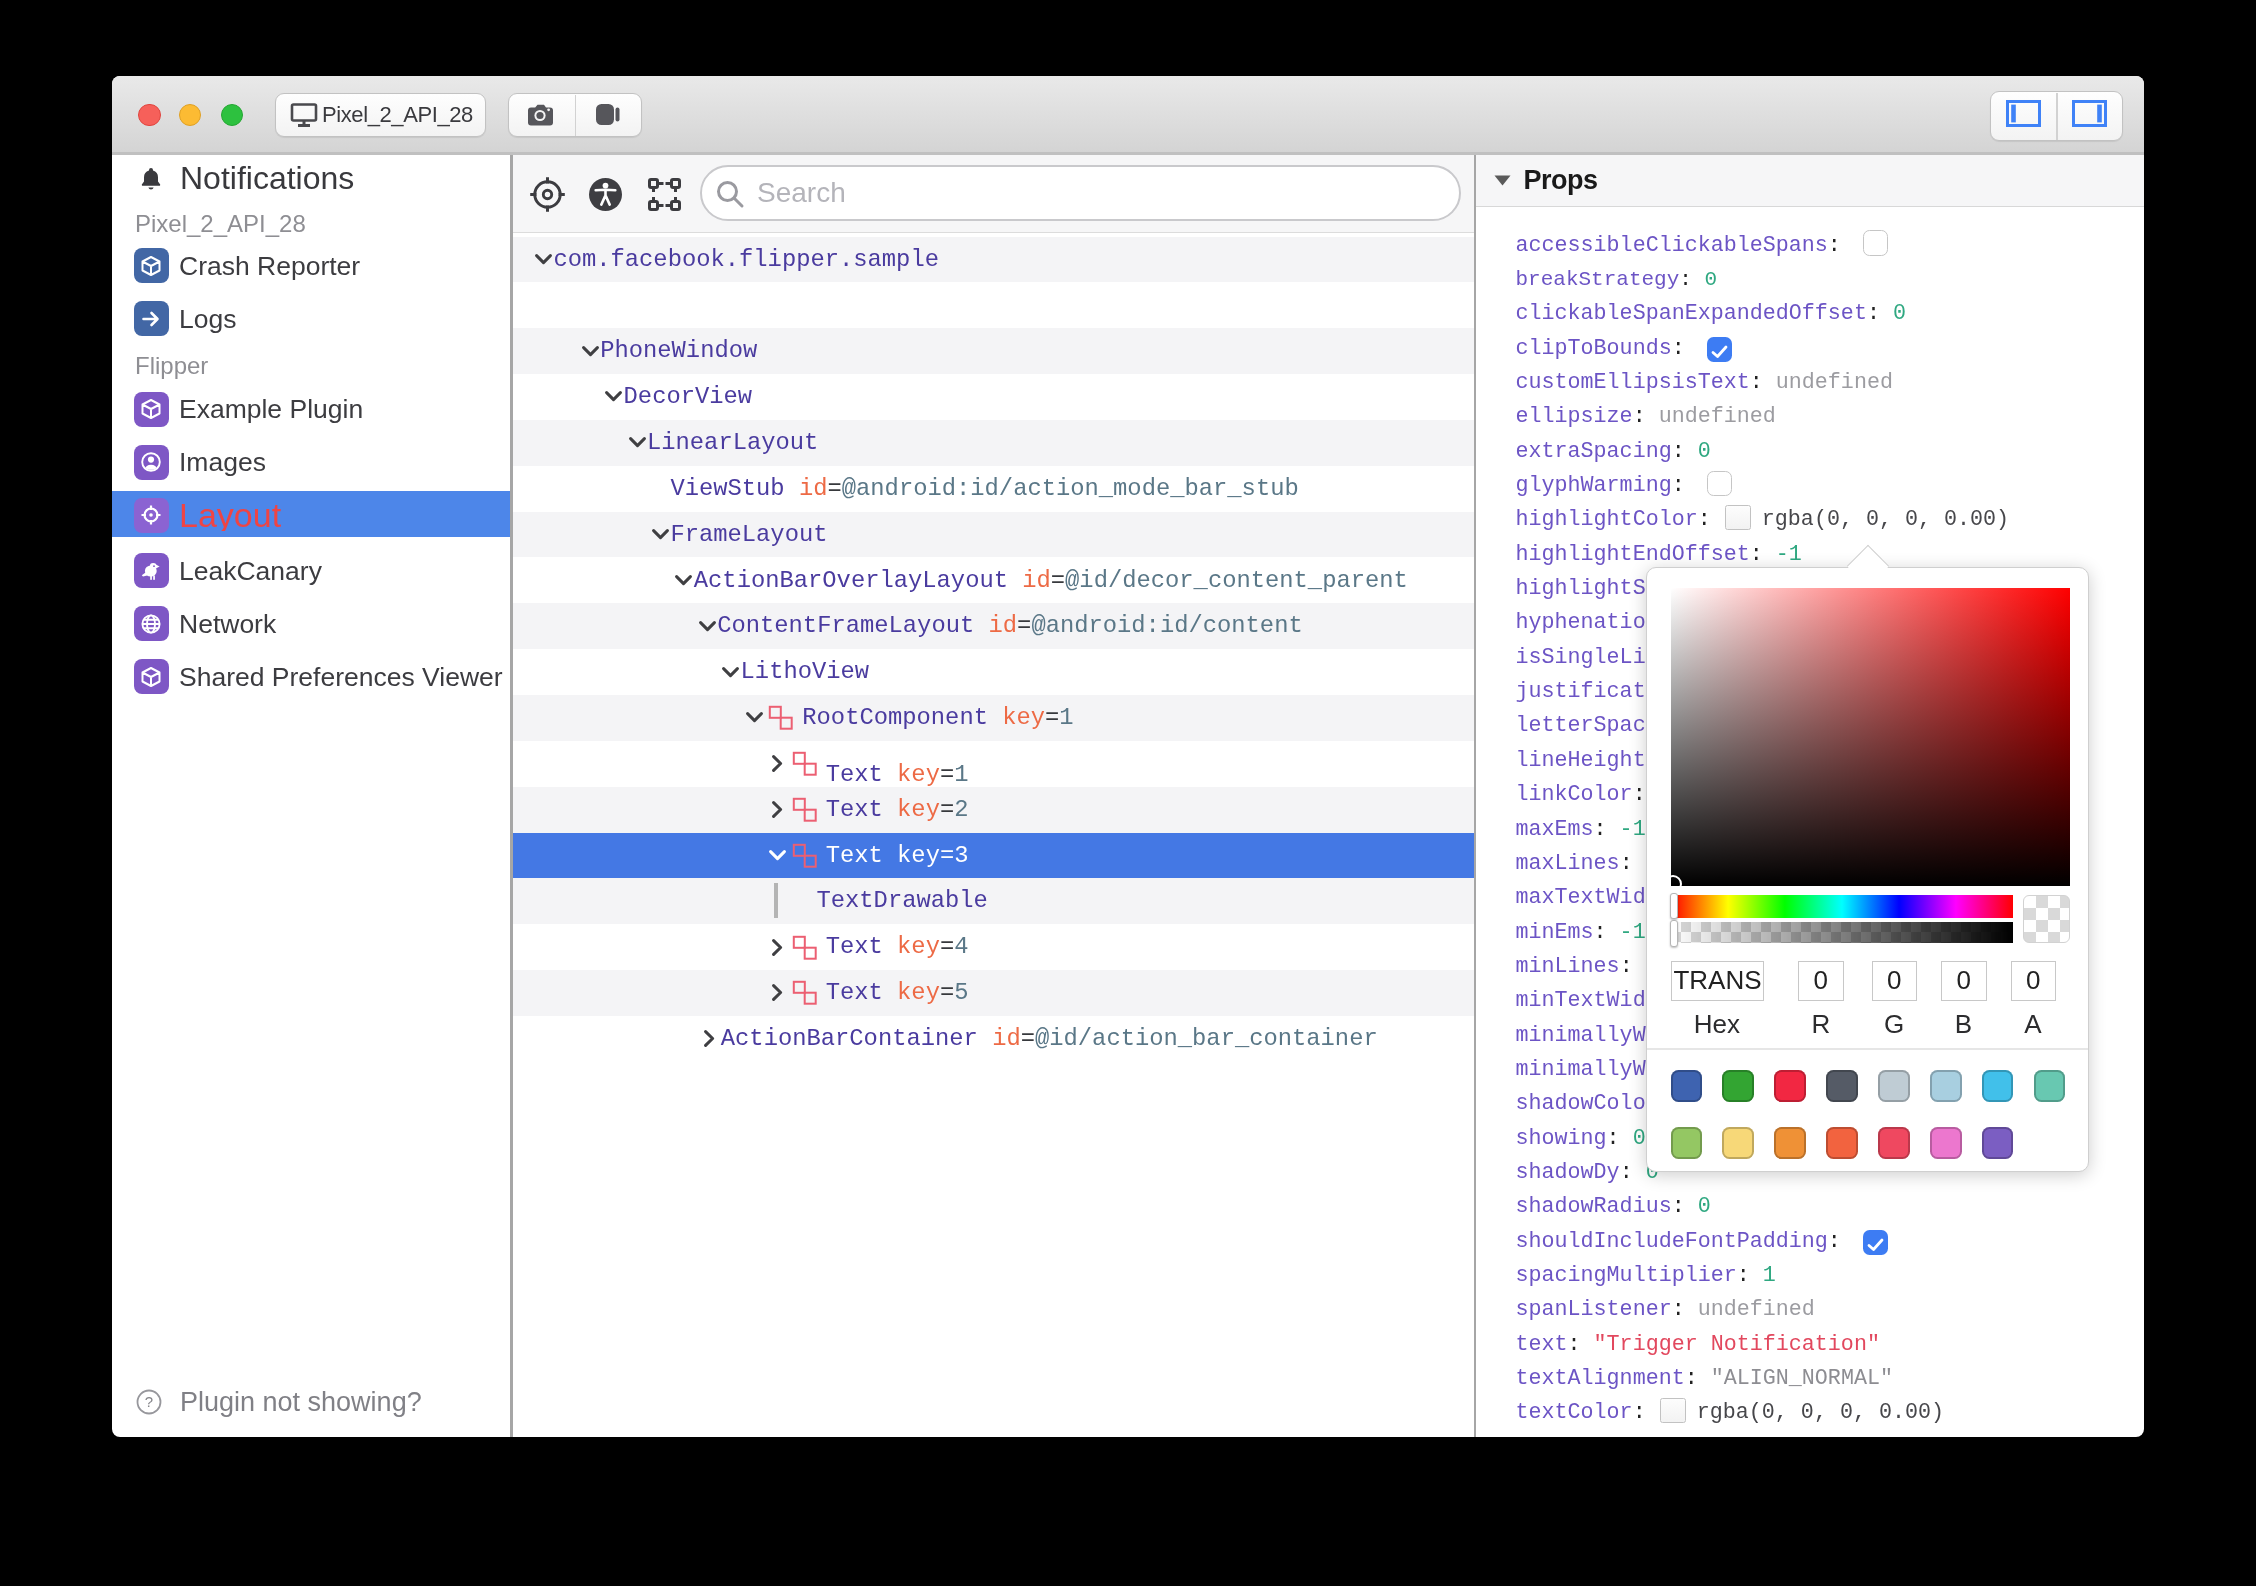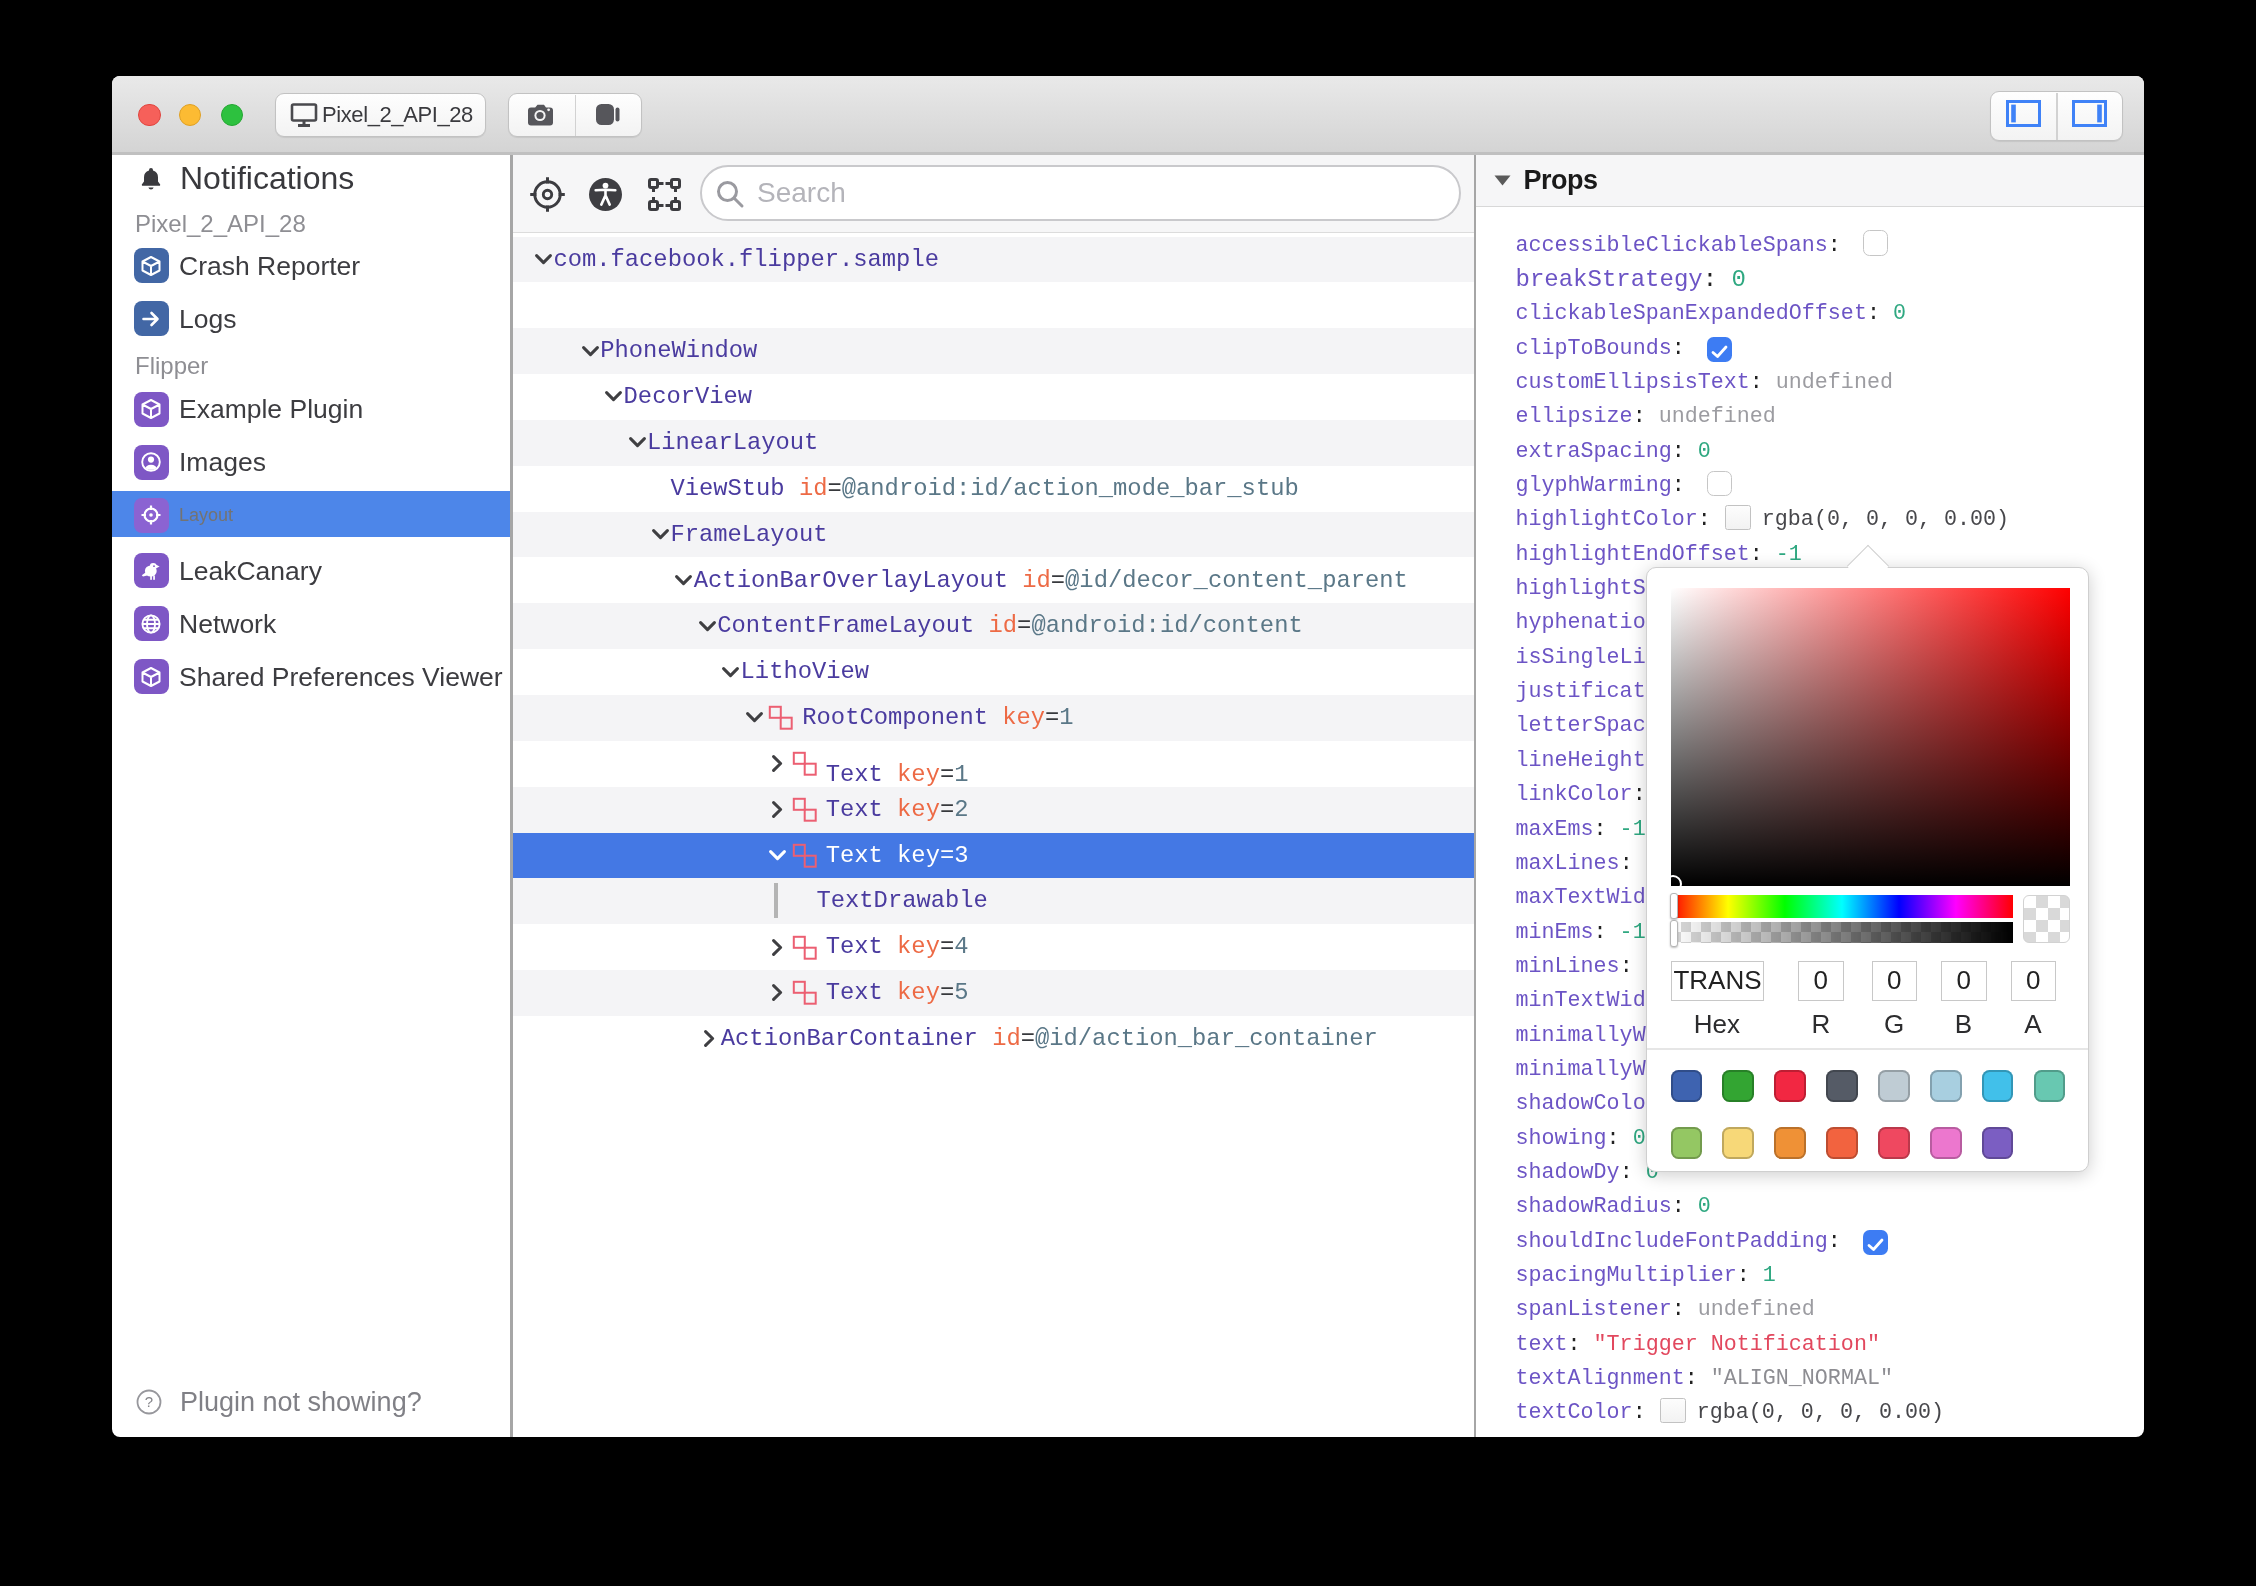--- a/index.html
+++ b/index.html
@@ -74,21 +74,21 @@
       <circle cx="11" cy="8.6" r="3.1" fill="#fff"></circle>
       <path d="M4.6 18.8 a6.6 6.6 0 0 1 12.8 0 Z" fill="#fff" clip-path="url(#pc)"></path>
     </svg>
 <div class="abs" style="left:67px;top:370.3px;width:331px;height:32px;line-height:32px;font-size:26.5px;color:#3c3c40;overflow:hidden">Images</div>
 <div class="abs" style="left:21.5px;top:421.7px;width:35.0px;height:35.0px;background:#8b63d2;border-radius:8px"></div>
 <svg class="abs" style="left:28px;top:428.2px" width="22" height="22" viewBox="0 0 22 22">
       <circle cx="11" cy="11" r="6.5" fill="none" stroke="#fff" stroke-width="2.2"></circle>
       <circle cx="11" cy="11" r="1.8" fill="#fff"></circle>
       <path d="M11 1.5 V6 M11 16 V20.5 M1.5 11 H6 M16 11 H20.5" stroke="#fff" stroke-width="2.2"></path>
     </svg>
-<div class="abs" style="left:67px;top:423.2px;width:331px;height:32px;line-height:32px;font-size:18px;color:#737373;overflow:hidden">Layout</div>
+<div class="abs" style="left:67px;top:423.2px;width:331px;height:32px;line-height:32px;font-size:34px;color:#ef4444;overflow:hidden">Layout</div>
 <div class="abs" style="left:21.5px;top:477.3px;width:35.0px;height:35.0px;background:#7e57c5;border-radius:8px"></div>
 <svg class="abs" style="left:28px;top:483.8px" width="22" height="22" viewBox="0 0 22 22">
       <ellipse cx="10.8" cy="11" rx="5.9" ry="5.5" fill="#fff"></ellipse>
       <polygon points="1.8,15.2 9,10 10.5,14.8 3,16.4" fill="#fff"></polygon>
       <circle cx="13.2" cy="6.3" r="3.4" fill="#fff"></circle>
       <polygon points="15.8,4.6 19.6,6.6 15.8,8.5" fill="#fff"></polygon>
       <circle cx="14" cy="6.2" r="0.9" fill="#7e57c5"></circle>
       <rect x="10.2" y="15.5" width="1.7" height="4.3" fill="#fff"></rect>
       <rect x="13.2" y="15.5" width="1.7" height="4.3" fill="#fff"></rect>
     </svg>
@@ -255,21 +255,21 @@
         <path d="M4.6 1.6 L11.6 8.5 L4.6 15.4" fill="none" stroke="#3f3f42" stroke-width="3" stroke-linecap="round" stroke-linejoin="round"></path>
       </svg>
 <div class="abs" style="left:208.3px;top:0"><span style="color:#4a3b9f">ActionBarContainer</span><span style="color:#ed6a45"> id</span><span style="color:#37393d">=</span><span style="color:#5a7787">@id/action_bar_container</span></div>
 </div>
 <div class="abs" style="left:1364.0px;top:79.0px;width:668.0px;height:51.5px;background:#f6f6f7;border-bottom:1.5px solid #d8d8d8"></div>
 <svg class="abs" style="left:1382px;top:99px" width="17" height="11" viewBox="0 0 17 11">
       <path d="M0.5 0.5 H16.5 L8.5 10.5 Z" fill="#5a5a5a"></path>
     </svg>
 <div class="abs" style="left:1411.6px;top:88px;width:200px;height:32px;line-height:32px;font-size:27px;font-weight:bold;letter-spacing:-.5px;color:#1a1a1a">Props</div>
 <div class="abs mono" style="left:1403.5px;top:152.5px;height:34.35px;line-height:34.35px;font-size:21.7px"><span style="color:#6c54c5">accessibleClickableSpans</span><span style="color:#222">:</span><span style="display:inline-block;vertical-align:-5px;width:25.5px;height:25.5px;border-radius:6.5px;background:#fff;border:1.5px solid #c6c6c6;margin-left:22px"></span></div>
-<div class="abs mono" style="left:1403.5px;top:186.9px;height:34.35px;line-height:34.35px;font-size:24px"><span style="color:#6c54c5">breakStrategy</span><span style="color:#222">:</span><span style="color:#2fa881"> 0</span></div>
+<div class="abs mono" style="left:1403.5px;top:186.9px;height:34.35px;line-height:34.35px;font-size:21px"><span style="color:#6c54c5">breakStrategy</span><span style="color:#222">:</span><span style="color:#2fa881"> 0</span></div>
 <div class="abs mono" style="left:1403.5px;top:221.2px;height:34.35px;line-height:34.35px;font-size:21.7px"><span style="color:#6c54c5">clickableSpanExpandedOffset</span><span style="color:#222">:</span><span style="color:#2fa881"> 0</span></div>
 <div class="abs mono" style="left:1403.5px;top:255.6px;height:34.35px;line-height:34.35px;font-size:21.7px"><span style="color:#6c54c5">clipToBounds</span><span style="color:#222">:</span><span style="display:inline-block;vertical-align:-5px;width:25.5px;height:25.5px;border-radius:6.5px;background:#3d7cf3;margin-left:22px;text-align:center"><svg width="17" height="14" viewBox="0 0 17 14" style="margin-top:5px">
           <path d="M2 7.5 L6.5 11.5 L15 2" fill="none" stroke="#fff" stroke-width="2.8" stroke-linecap="round" stroke-linejoin="round"></path>
         </svg></span></div>
 <div class="abs mono" style="left:1403.5px;top:289.9px;height:34.35px;line-height:34.35px;font-size:21.7px"><span style="color:#6c54c5">customEllipsisText</span><span style="color:#222">:</span><span style="color:#9c9ca1"> undefined</span></div>
 <div class="abs mono" style="left:1403.5px;top:324.3px;height:34.35px;line-height:34.35px;font-size:21.7px"><span style="color:#6c54c5">ellipsize</span><span style="color:#222">:</span><span style="color:#9c9ca1"> undefined</span></div>
 <div class="abs mono" style="left:1403.5px;top:358.6px;height:34.35px;line-height:34.35px;font-size:21.7px"><span style="color:#6c54c5">extraSpacing</span><span style="color:#222">:</span><span style="color:#2fa881"> 0</span></div>
 <div class="abs mono" style="left:1403.5px;top:393.0px;height:34.35px;line-height:34.35px;font-size:21.7px"><span style="color:#6c54c5">glyphWarming</span><span style="color:#222">:</span><span style="display:inline-block;vertical-align:-5px;width:25.5px;height:25.5px;border-radius:6.5px;background:#fff;border:1.5px solid #c6c6c6;margin-left:22px"></span></div>
 <div class="abs mono" style="left:1403.5px;top:427.3px;height:34.35px;line-height:34.35px;font-size:21.7px"><span style="color:#6c54c5">highlightColor</span><span style="color:#222">:</span><span style="display:inline-block;vertical-align:-5px;width:25.6px;height:25.6px;border-radius:2.5px;background:linear-gradient(#fdfdfd,#f2f2f2);border:1.5px solid #c2c2c2;margin-left:14.5px"></span><span style="display:inline-block;width:11px"></span><span style="color:#47474b">rgba(0, 0, 0, 0.00)</span></div>
 <div class="abs mono" style="left:1403.5px;top:461.7px;height:34.35px;line-height:34.35px;font-size:21.7px"><span style="color:#6c54c5">highlightEndOffset</span><span style="color:#222">:</span><span style="color:#2fa881"> -1</span></div>

